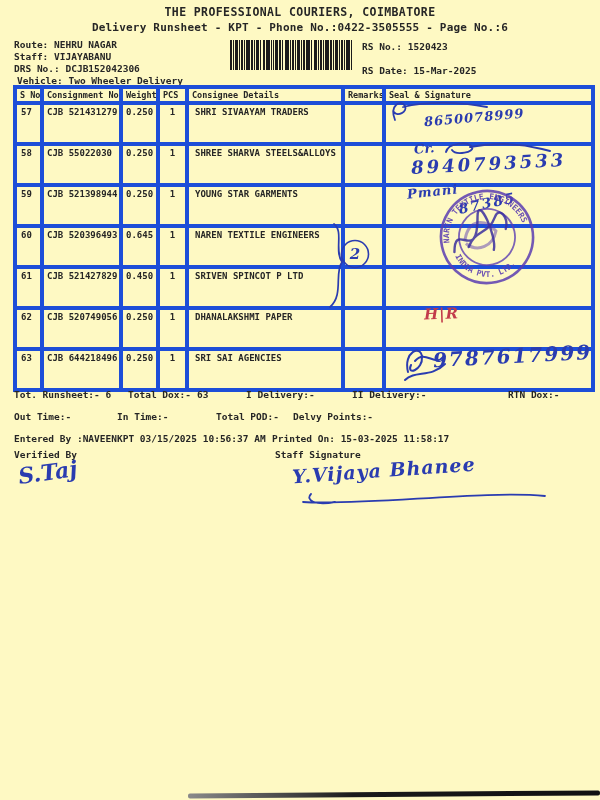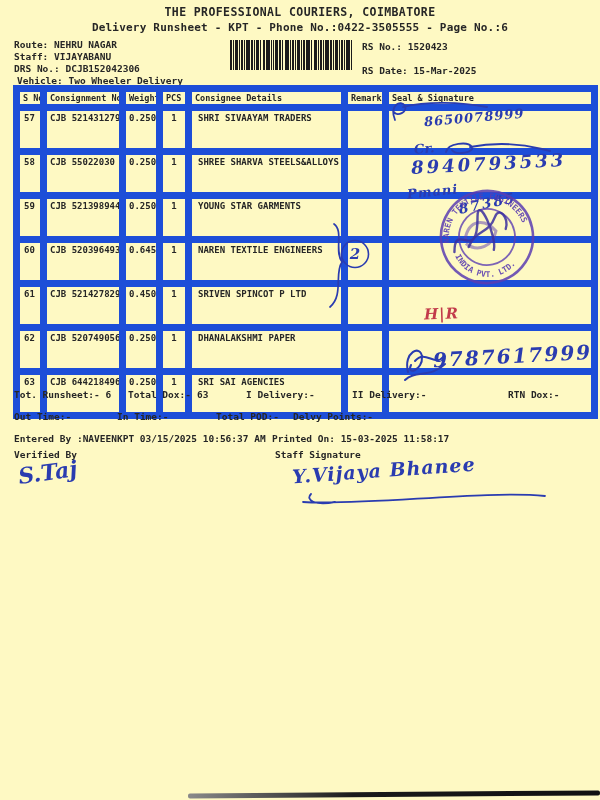--- a/index.html
+++ b/index.html
@@ -5,21 +5,21 @@
   html,body{margin:0;padding:0;background:#ffffff;}
   .page{position:relative;width:600px;height:800px;background:#fef9c3;overflow:hidden;
         font-family:"DejaVu Sans Mono","Liberation Mono",monospace;font-weight:bold;color:#262626;}
   .abs{position:absolute;white-space:nowrap;}
   .ctr{left:0;width:600px;text-align:center;}
   .title1{top:5px;font-size:11.5px;letter-spacing:.4px;}
   .title2{top:21px;font-size:11px;letter-spacing:.2px;}
   .meta{font-size:9.5px;}
   .sheet-table{position:absolute;left:13px;top:85px;width:578px;border-collapse:collapse;
         table-layout:fixed;font-size:9px;color:#262626;}
-  .sheet-table th,.sheet-table td{border:7px solid #1d4ed8;padding:2px 3px;vertical-align:top;
+  .sheet-table th,.sheet-table td{border:4px solid #1d4ed8;padding:2px 3px;vertical-align:top;
         text-align:left;overflow:hidden;white-space:nowrap;font-weight:bold;}
   .sheet-table thead th{height:10px;font-size:8.5px;padding:1px 3px;}
   .sheet-table tbody td{height:33px;}
   th.h-pcs{border-left:none;}
   td.c-pcs{border-left:1px dashed #b8b8b8;text-align:center;}
   td.c-sno{padding-left:4px;}
   td.c-det{padding-left:6px;}
   th.h-seal{padding-left:18px;margin-top:36px;}
   .foot{font-size:9.5px;}
   .hw{position:absolute;font-family:"DejaVu Serif",serif;font-style:italic;color:#2a3cb0;white-space:nowrap;}

